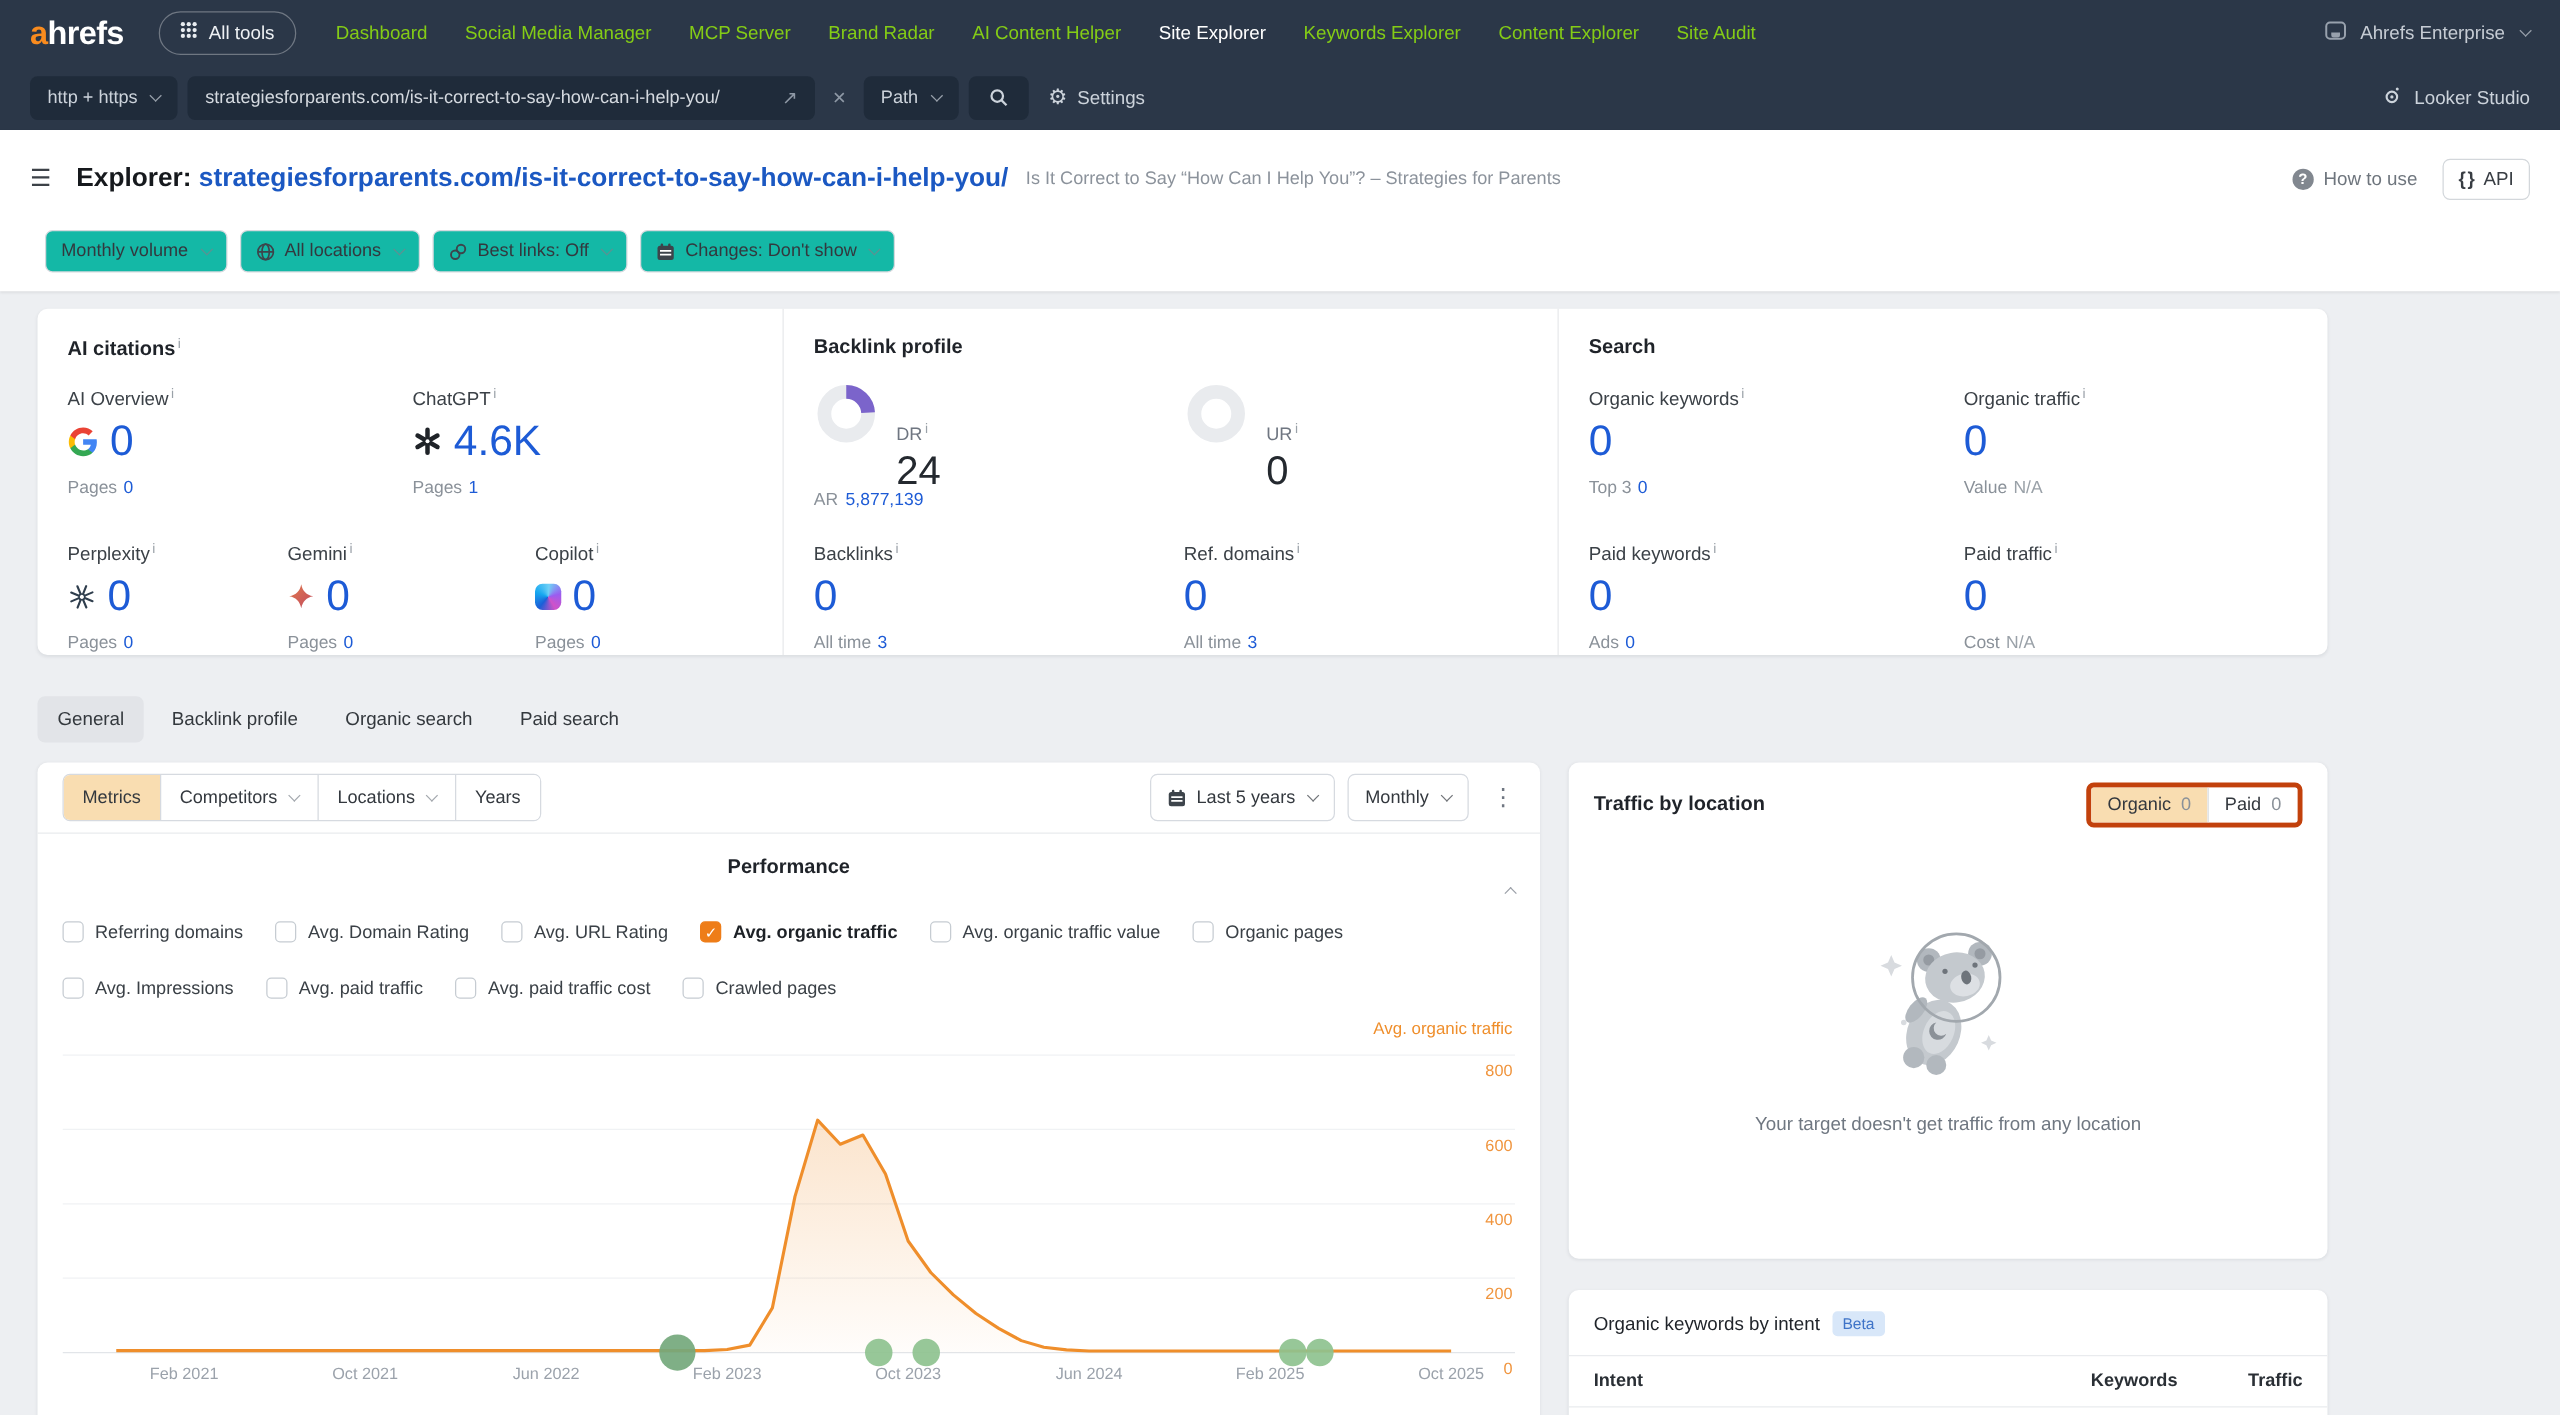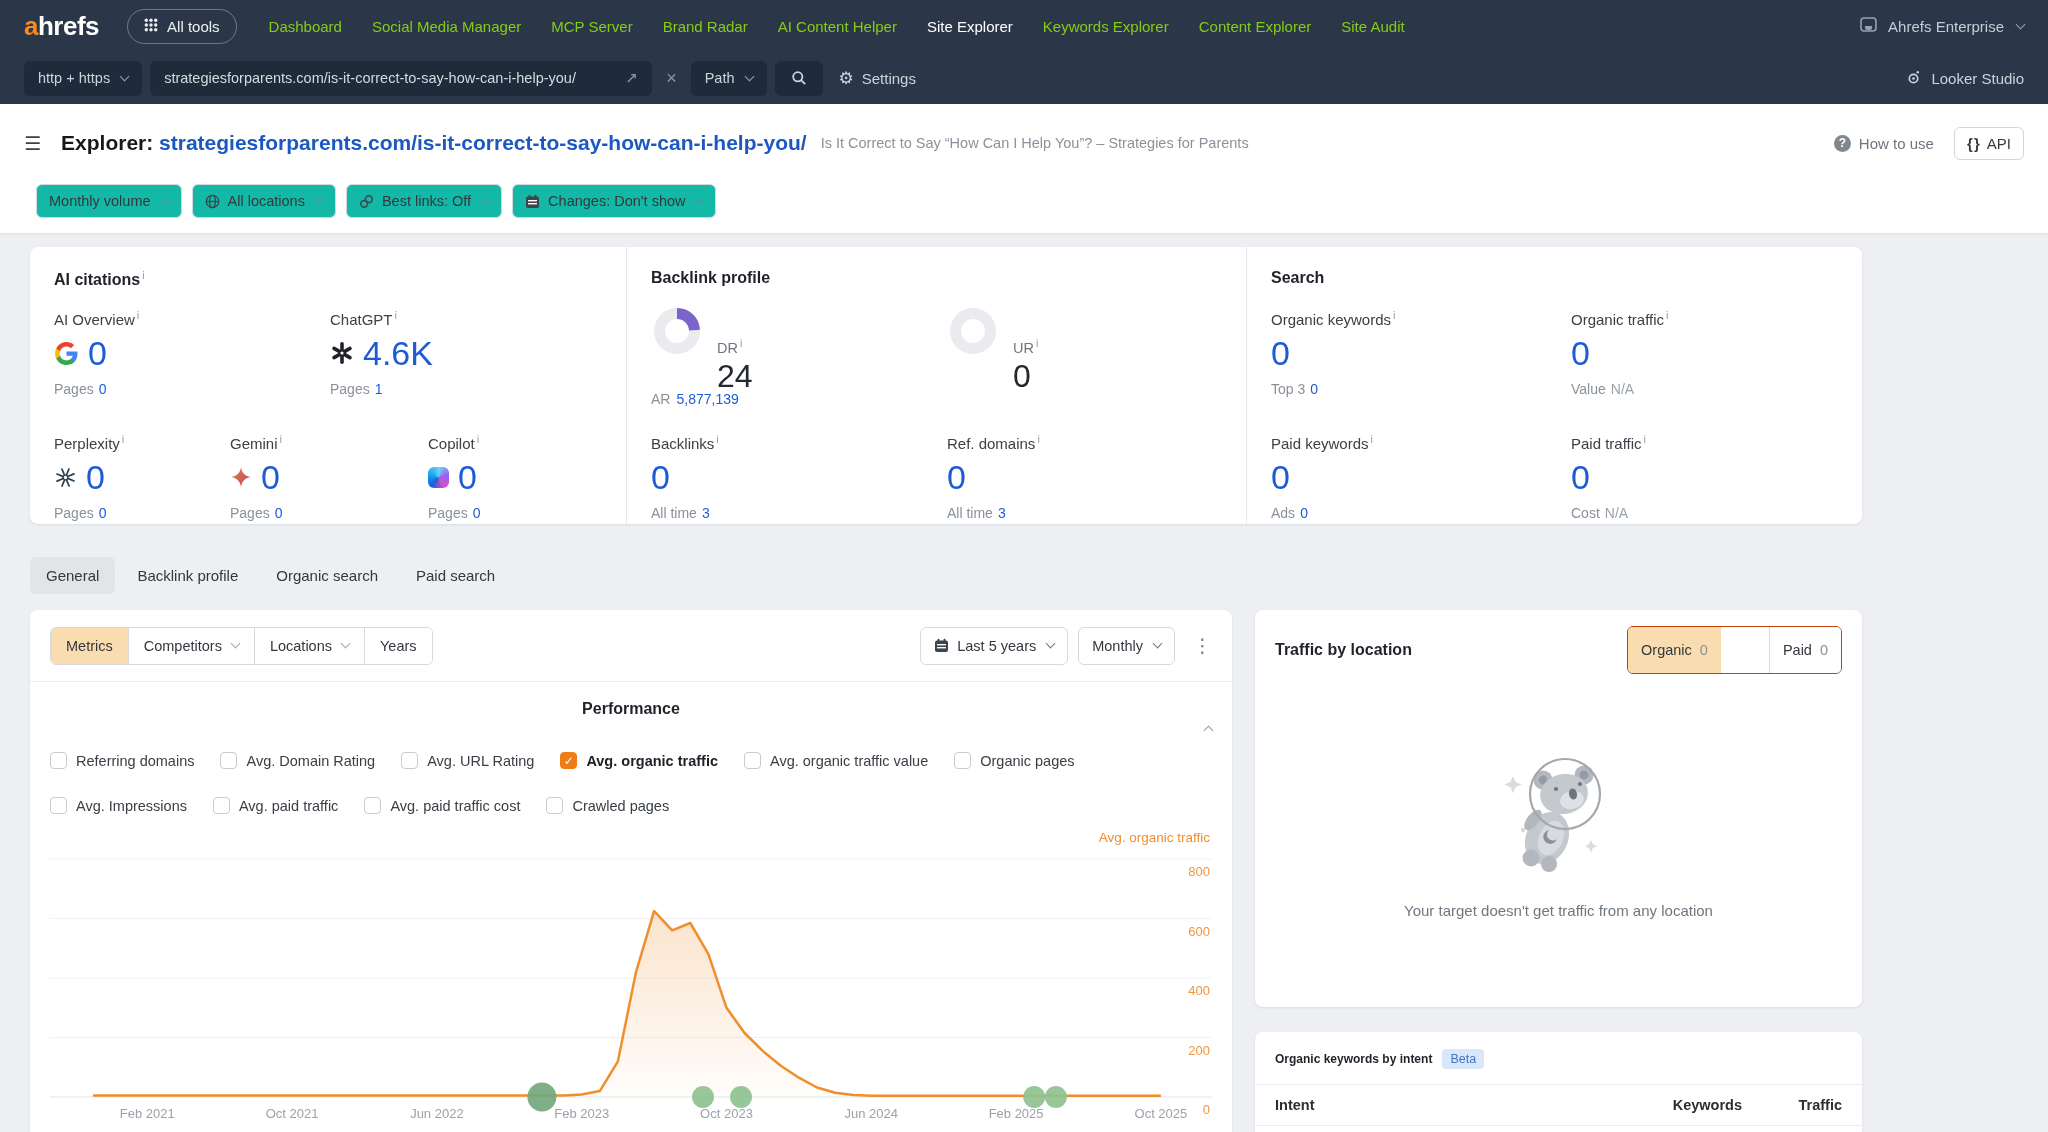--- a/index.html
+++ b/index.html
@@ -87,21 +87,21 @@
   .tab.active { background:#e2e4e8; }
 
   
   .columns { display:flex; gap:23px; align-items:flex-start; }
   .chart-card { width:1202px; height:700px; }
   .right-col { width:607px; display:flex; flex-direction:column; gap:25px; }
   .loc-card { height:397px; }
   .intent-card { height:160px; overflow:hidden; }
 
   
-  .mtoolbar { height:72px; padding:0 20px; display:flex; align-items:center; border-bottom:1px solid #e9ebee; }
+  .mtoolbar { height:57px; padding:0 20px; display:flex; align-items:center; border-bottom:1px solid #e9ebee; }
   .seg-group { display:inline-flex; border:1px solid #d6dae0; border-radius:6px; overflow:hidden; height:38px; background:#fff; }
   .seg { padding:0 15px; display:inline-flex; align-items:center; gap:7px; font-size:14.5px; color:#33383e;
          border-left:1px solid #d6dae0; cursor:pointer; background:#fff; white-space:nowrap; }
   .seg:first-child { border-left:none; }
   .seg.active { background:#f9ddb1; }
   .seg .chev { color:#7b828a; }
   .tb-right { margin-left:auto; display:flex; align-items:center; gap:10px; }
   .tb-btn { height:38px; border:1px solid #d6dae0; border-radius:6px; padding:0 13px; display:inline-flex;
             align-items:center; gap:8px; font-size:14.5px; color:#33383e; background:#fff; cursor:pointer; }
   .kebab { font-size:19px; color:#6f7681; margin-left:8px; cursor:pointer; letter-spacing:0; }
@@ -121,32 +121,32 @@
 
   .chart-wrap { padding:12px 20px 0; }
   .ylab { font-size:13px; fill:#f0953e; }
   .xlab { font-size:13px; fill:#9ba2ab; }
   .legend { font-size:13.5px; fill:#ef8e2b; }
   .post-divider { border-top:1px solid #e9ebee; margin-top:16px; }
 
   
   .loc-head { padding:16px 20px; display:flex; align-items:center; }
   .loc-title { font-size:16px; font-weight:bold; color:#1f2329; }
-  .toggle { margin-left:auto; display:inline-flex; border:1px solid #c2410c; border-radius:6px; overflow:hidden; height:48px;gap:48px; }
+  .toggle { margin-left:auto; display:inline-flex; border:4px solid #c2410c; border-radius:6px; overflow:hidden; height:36px; }
   .tseg { padding:0 13px; display:inline-flex; align-items:center; gap:8px; font-size:14.5px; color:#33383e;
           cursor:pointer; background:#fff; }
   .tseg.on { background:#f9ddb1; }
   .tseg .cnt { color:#8a9199; }
   .tseg + .tseg { border-left:1px solid #d8dce0; }
   .empty { text-align:center; padding-top:44px; }
   .empty-caption { margin-top:16px; font-size:15px; color:#6f7781; }
 
   
   .int-head { padding:17px 20px 15px; display:flex; align-items:center; }
-  .int-title { font-size:12px; font-weight:bold; color:#1f2329; }
+  .int-title { font-size:15px; font-weight:normal; color:#1f2329; }
   .badge { background:#d8e7f9; color:#3f74c8; font-size:12.5px; border-radius:4px; padding:3px 8px; margin-left:10px; }
   .hline { border-top:1px solid #e9ebee; }
   .int-cols { display:flex; padding:12px 20px; font-size:14.5px; font-weight:bold; color:#2a2f35; }
   .col-intent { flex:1; }
   .col-kw { width:150px; text-align:right; }
   .col-tr { width:100px; text-align:right; }
 </style>
 </head>
 <body>
 

